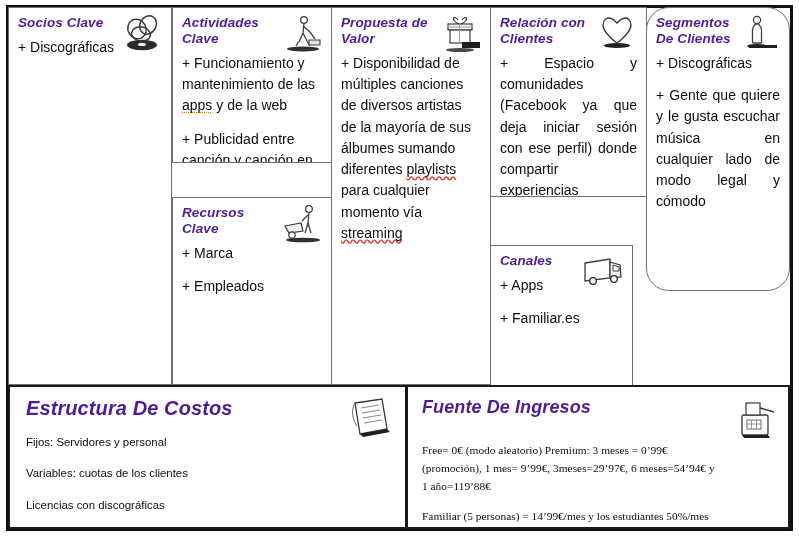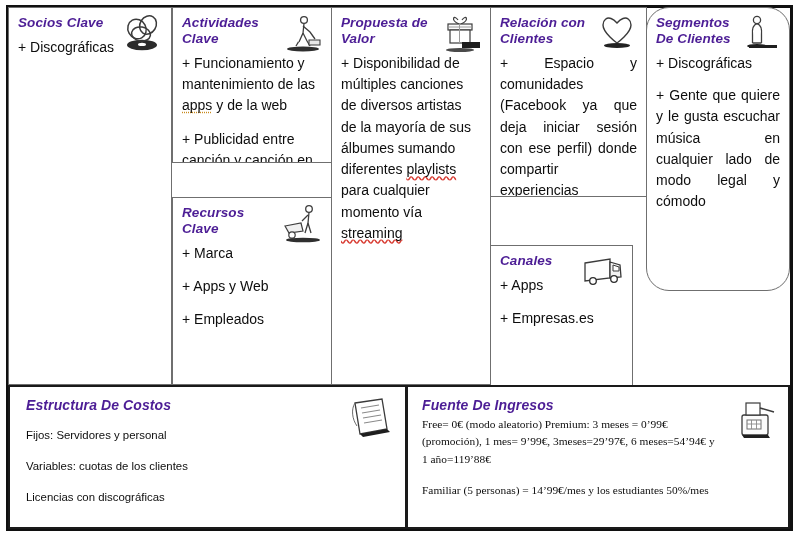--- a/index.html
+++ b/index.html
@@ -135,21 +135,20 @@
               <path d="M29 13 L23 19"></path>
               <path d="M29 21 L26 31 M29 21 L32 31"></path>
             </g>
             <path d="M6 24 L22 21 L24 29 L10 31 Z" fill="#f0f0f0" stroke="#3d3d3d" stroke-width="1.2"></path>
             <circle cx="13" cy="33" r="3.2" fill="#fff" stroke="#3d3d3d" stroke-width="1.2"></circle>
             <ellipse cx="24" cy="38" rx="17" ry="2.3" fill="#2f2f2f"></ellipse>
           </svg>
         </div>
         <div class="body-text tight">
           <p>+ Marca</p>
-          <p>+ Apps y Web</p>
           <p>+ Empleados</p>
         </div>
       </div>
     </div>
 
     <div class="cell" style="left:322px; top:-1px; width:160px; height:378px;">
       <div class="cell-inner">
         <div class="cell-title">Propuesta de Valor</div>
         <div class="icon">
           <svg viewBox="0 0 46 42">
@@ -192,21 +191,21 @@
           <svg viewBox="0 0 46 42">
             <path d="M5 13 L30 9 L30 28 L5 31 Z" fill="#fdfdfd" stroke="#3a3a3a" stroke-width="1.3"></path>
             <path d="M30 12 L40 15 L41 27 L30 28 Z" fill="#f2f2f2" stroke="#3a3a3a" stroke-width="1.3"></path>
             <path d="M33 15 L39 17 L39 21 L33 21 Z" fill="#fff" stroke="#3a3a3a" stroke-width="1"></path>
             <circle cx="13" cy="31" r="3.3" fill="#fff" stroke="#2c2c2c" stroke-width="1.3"></circle>
             <circle cx="34" cy="29" r="3.3" fill="#fff" stroke="#2c2c2c" stroke-width="1.3"></circle>
           </svg>
         </div>
         <div class="body-text tight">
           <p>+ Apps</p>
-          <p>+ Empresas.es</p>
+          <p>+ Familiar.es</p>
         </div>
       </div>
     </div>
 
     <div class="cell" style="left:637px; top:-1px; width:144px; height:284px;border-radius:23px;">
       <div class="cell-inner">
         <div class="cell-title">Segmentos De Clientes</div>
         <div class="icon">
           <svg viewBox="0 0 46 42">
             <g fill="none" stroke="#3d3d3d" stroke-width="1.3">
@@ -221,21 +220,21 @@
         </div>
         <div class="body-text just">
           <p>+ Discográficas</p>
           <p>+ Gente que quiere y le gusta escuchar música en cualquier lado de modo legal y cómodo</p>
         </div>
       </div>
     </div>
 
     <div class="cell" style="left:-1px; top:377px; width:399px; height:144px; border-width:2px; border-color:#1a1a1a;">
       <div class="cell-inner" style="padding:10px 14px 6px 16px;">
-        <div class="cell-title wide" style="font-size:14px; margin-bottom:12px;">Estructura De Costos</div>
+        <div class="cell-title wide" style="font-size:20px; margin-bottom:12px;">Estructura De Costos</div>
         <div class="icon icon-bl" style="top:8px; right:10px; width:54px; height:46px;">
           <svg viewBox="0 0 54 46">
             <path d="M14 8 L41 4 L46 34 L19 39 Z" fill="#fff" stroke="#3a3a3a" stroke-width="1.3"></path>
             <path d="M19 39 L46 34 L49 37 L22 42 Z" fill="#1e1e1e"></path>
             <g stroke="#8a8a8a" stroke-width="1.1">
               <path d="M20 13 L38 10"></path>
                 <path d="M21 18 L39 15"></path>
               <path d="M22 23 L40 20"></path>
                 <path d="M23 28 L41 25"></path>
             </g>
@@ -245,21 +244,21 @@
         <div class="bottom-body">
           <p>Fijos: Servidores y personal</p>
           <p>Variables: cuotas de los clientes</p>
           <p>Licencias con discográficas</p>
         </div>
       </div>
     </div>
 
     <div class="cell" style="left:397px; top:377px; width:384px; height:144px; border-width:2px; border-color:#1a1a1a;">
       <div class="cell-inner" style="padding:10px 14px 6px 14px;">
-        <div class="cell-title wide" style="font-size:14px; margin-bottom:2px;">Fuente De Ingresos</div>
+        <div class="cell-title wide" style="font-size:18px; margin-bottom:24px;">Fuente De Ingresos</div>
         <div class="icon icon-bl" style="top:8px; right:6px; width:50px; height:48px;">
           <svg viewBox="0 0 50 48">
             <rect x="10" y="20" width="26" height="20" rx="2" fill="#fbfbfb" stroke="#3a3a3a" stroke-width="1.3"></rect>
             <rect x="14" y="8" width="14" height="12" fill="#fff" stroke="#3a3a3a" stroke-width="1.2"></rect>
             <path d="M28 13 L42 17" stroke="#3a3a3a" stroke-width="1.5" fill="none"></path>
             <rect x="15" y="25" width="14" height="9" fill="#fff" stroke="#6e6e6e" stroke-width="1"></rect>
             <path d="M15 29 L29 29 M19.5 25 L19.5 34 M24.5 25 L24.5 34" stroke="#8a8a8a" stroke-width=".9"></path>
             <path d="M10 40 L36 40 L38 43 L12 43 Z" fill="#1f1f1f"></path>
           </svg>
         </div>

